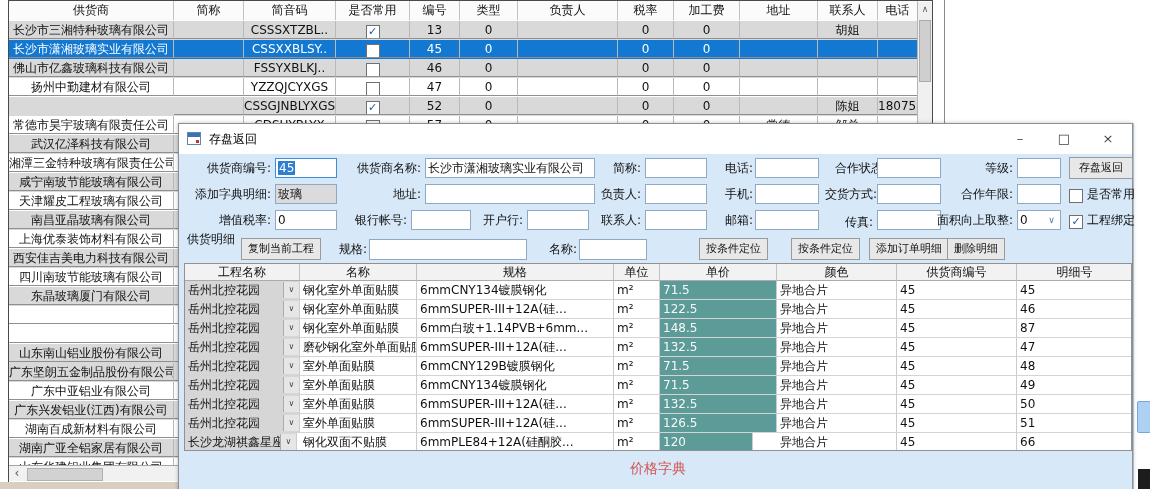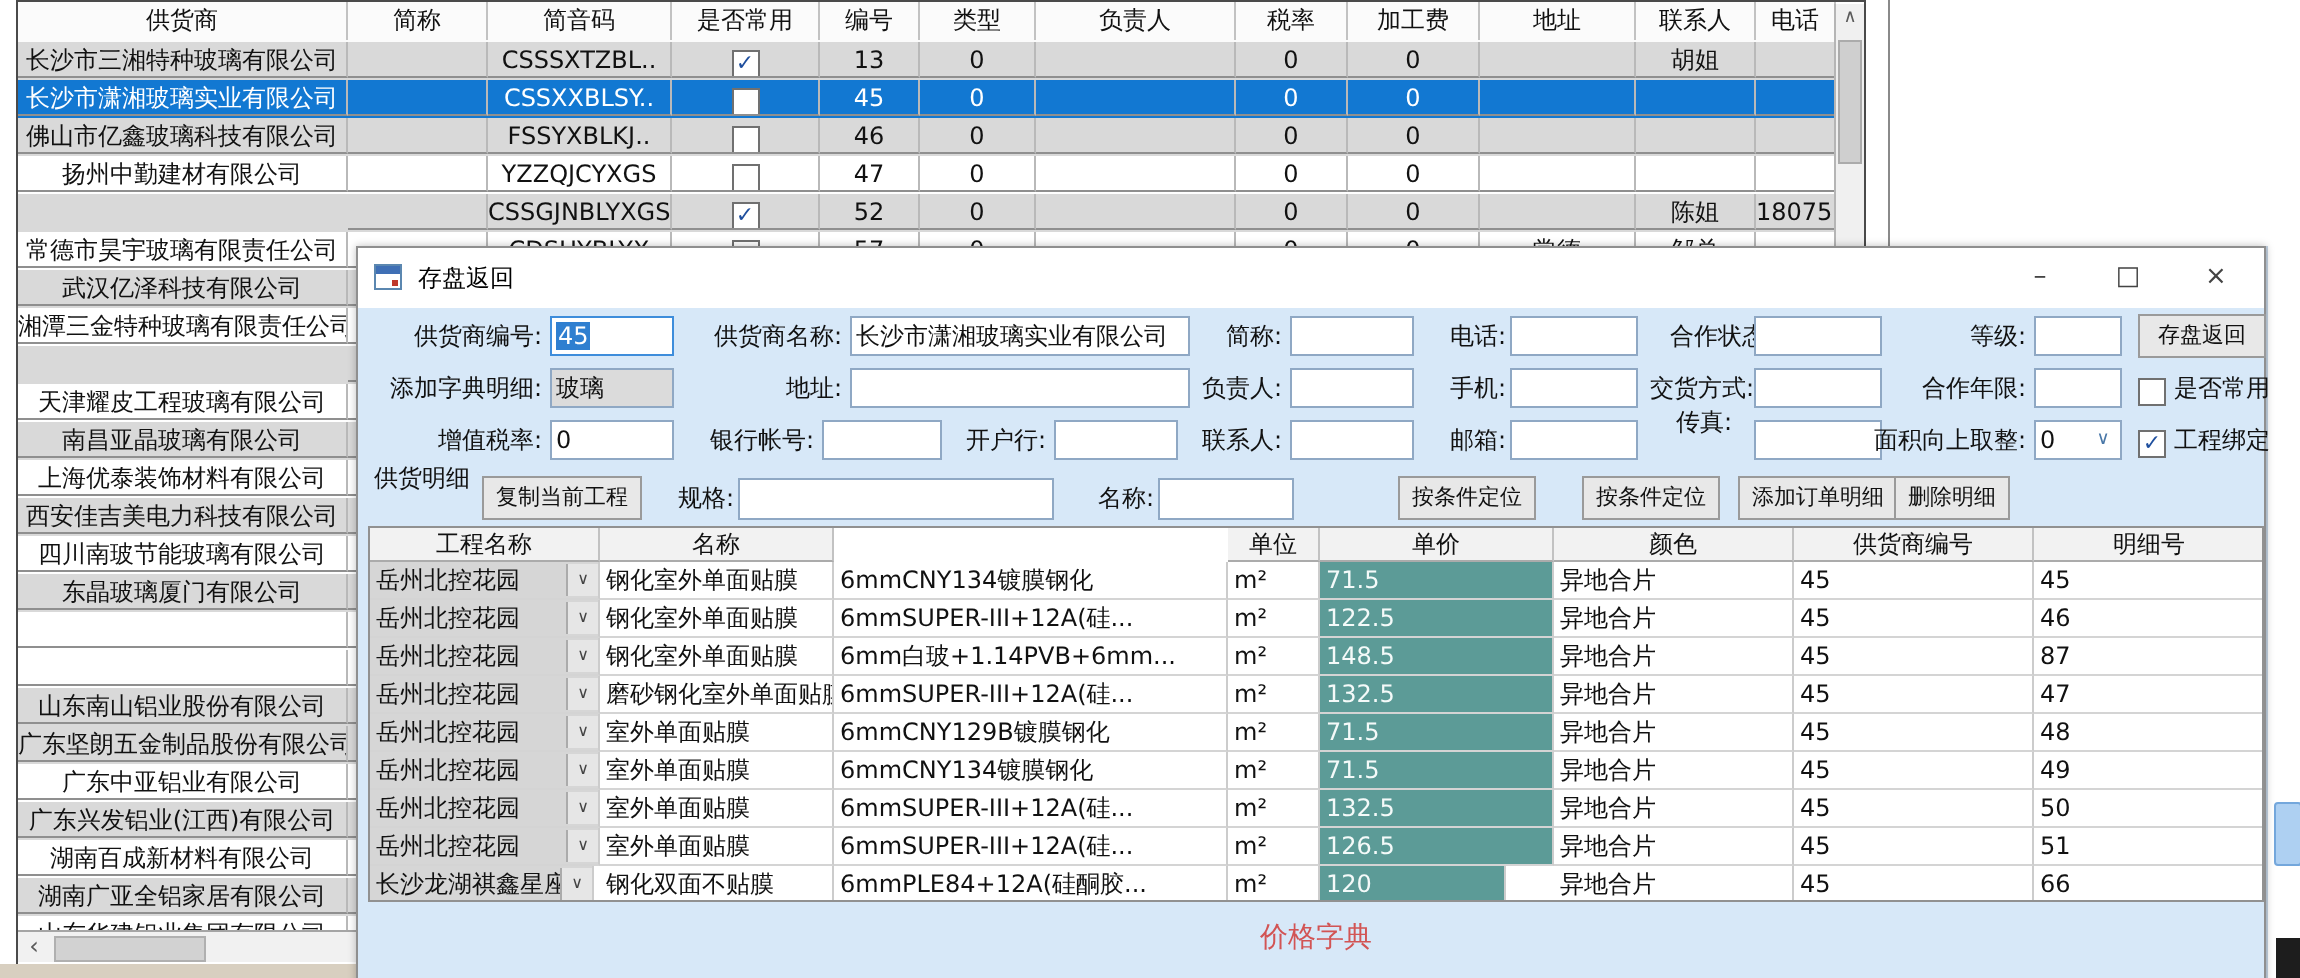--- a/index.html
+++ b/index.html
@@ -196,20 +196,21 @@
       <div class="mt-cell" style="left: 401px; width: 50px;"></div>
       <div class="mt-cell" style="left: 451px; width: 58px;"></div>
       <div class="mt-cell" style="left: 509px; width: 100px;"></div>
       <div class="mt-cell" style="left: 609px; width: 56px;"></div>
       <div class="mt-cell" style="left: 665px; width: 66px;"></div>
       <div class="mt-cell" style="left: 731px; width: 78px;"></div>
       <div class="mt-cell" style="left: 809px; width: 60px;"></div>
       <div class="mt-cell" style="left: 869px; width: 40px;"></div>
     </div>
     <div class="mt-row alt" style="top: 172px;">
+      <div class="mt-cell" style="left: 0px; width: 165px;">咸宁南玻节能玻璃有限公司</div>
       <div class="mt-cell" style="left: 165px; width: 70px;"></div>
       <div class="mt-cell" style="left: 235px; width: 92px;"></div>
       <div class="mt-cell" style="left: 327px; width: 74px;"></div>
       <div class="mt-cell" style="left: 401px; width: 50px;"></div>
       <div class="mt-cell" style="left: 451px; width: 58px;"></div>
       <div class="mt-cell" style="left: 509px; width: 100px;"></div>
       <div class="mt-cell" style="left: 609px; width: 56px;"></div>
       <div class="mt-cell" style="left: 665px; width: 66px;"></div>
       <div class="mt-cell" style="left: 731px; width: 78px;"></div>
       <div class="mt-cell" style="left: 809px; width: 60px;"></div>
@@ -482,21 +483,21 @@
       <div class="f-label" style="left: 10px; width: 82px; top: 86px;">增值税率:</div>
       <div class="f-input" style="left: 96px; width: 62px; top: 86px;">0</div>
       <div class="f-label" style="left: 162px; width: 66px; top: 86px;">银行帐号:</div>
       <div class="f-input" style="left: 232px; width: 60px; top: 86px;"></div>
       <div class="f-label" style="left: 296px; width: 48px; top: 86px;">开户行:</div>
       <div class="f-input" style="left: 348px; width: 62px; top: 86px;"></div>
       <div class="f-label" style="left: 414px; width: 48px; top: 86px;">联系人:</div>
       <div class="f-input" style="left: 466px; width: 62px; top: 86px;"></div>
       <div class="f-label" style="left: 534px; width: 40px; top: 86px;">邮箱:</div>
       <div class="f-input" style="left: 576px; width: 64px; top: 86px;"></div>
-      <div class="f-label" style="left: 652px; width: 42px; top: 77px; text-align: center;">传真:</div>
+      <div class="f-label" style="left: 652px; width: 42px; top: 88px;">传真:</div>
       <div class="f-input" style="left: 698px; width: 64px; top: 86px;"></div>
       <div class="f-label" style="left: 744px; width: 90px; top: 86px;">面积向上取整:</div>
       <div class="f-input combo" style="left: 838px; width: 44px; top: 86px;">0<span class="arrow">∨</span></div>
     </div>
 
   <div id="save-btn" class="dlg-btn">存盘返回</div>
   <div class="dlg-cb" style="left:890px;top:60px;">
     <span class="cb" id="cb-common"></span><span>是否常用</span>
   </div>
   <div class="dlg-cb" style="left:890px;top:86px;">
@@ -511,20 +512,21 @@
   <div class="tb-label" style="left:370px;">名称:</div>
   <input class="tb-input" style="left: 400px; width: 68px;">
   <div class="dlg-btn tb-btn" style="left:520px;">按条件定位</div>
   <div class="dlg-btn tb-btn" style="left:612px;">按条件定位</div>
   <div class="dlg-btn tb-btn" style="left:690px;">添加订单明细</div>
   <div class="dlg-btn tb-btn" style="left:768px;">删除明细</div>
 
   <div id="detail-grid">
       <div class="dg-hcell" style="left: 0px; width: 115px;">工程名称</div>
       <div class="dg-hcell" style="left: 115px; width: 117px;">名称</div>
+      <div class="dg-hcell" style="left: 232px; width: 197px;">规格</div>
       <div class="dg-hcell" style="left: 429px; width: 46px;">单位</div>
       <div class="dg-hcell" style="left: 475px; width: 117px;">单价</div>
       <div class="dg-hcell" style="left: 592px; width: 120px;">颜色</div>
       <div class="dg-hcell" style="left: 712px; width: 120px;">供货商编号</div>
       <div class="dg-hcell" style="left: 832px; width: 116px;">明细号</div>
       <div class="dg-row" style="top: 17px;">
         <div class="dg-cell comboCell" style="left: 0px; width: 115px;">岳州北控花园<span class="arrow">∨</span></div>
         <div class="dg-cell" style="left: 115px; width: 117px;">钢化室外单面贴膜</div>
         <div class="dg-cell" style="left: 232px; width: 197px;">6mmCNY134镀膜钢化</div>
         <div class="dg-cell" style="left: 429px; width: 46px;">m²</div>

